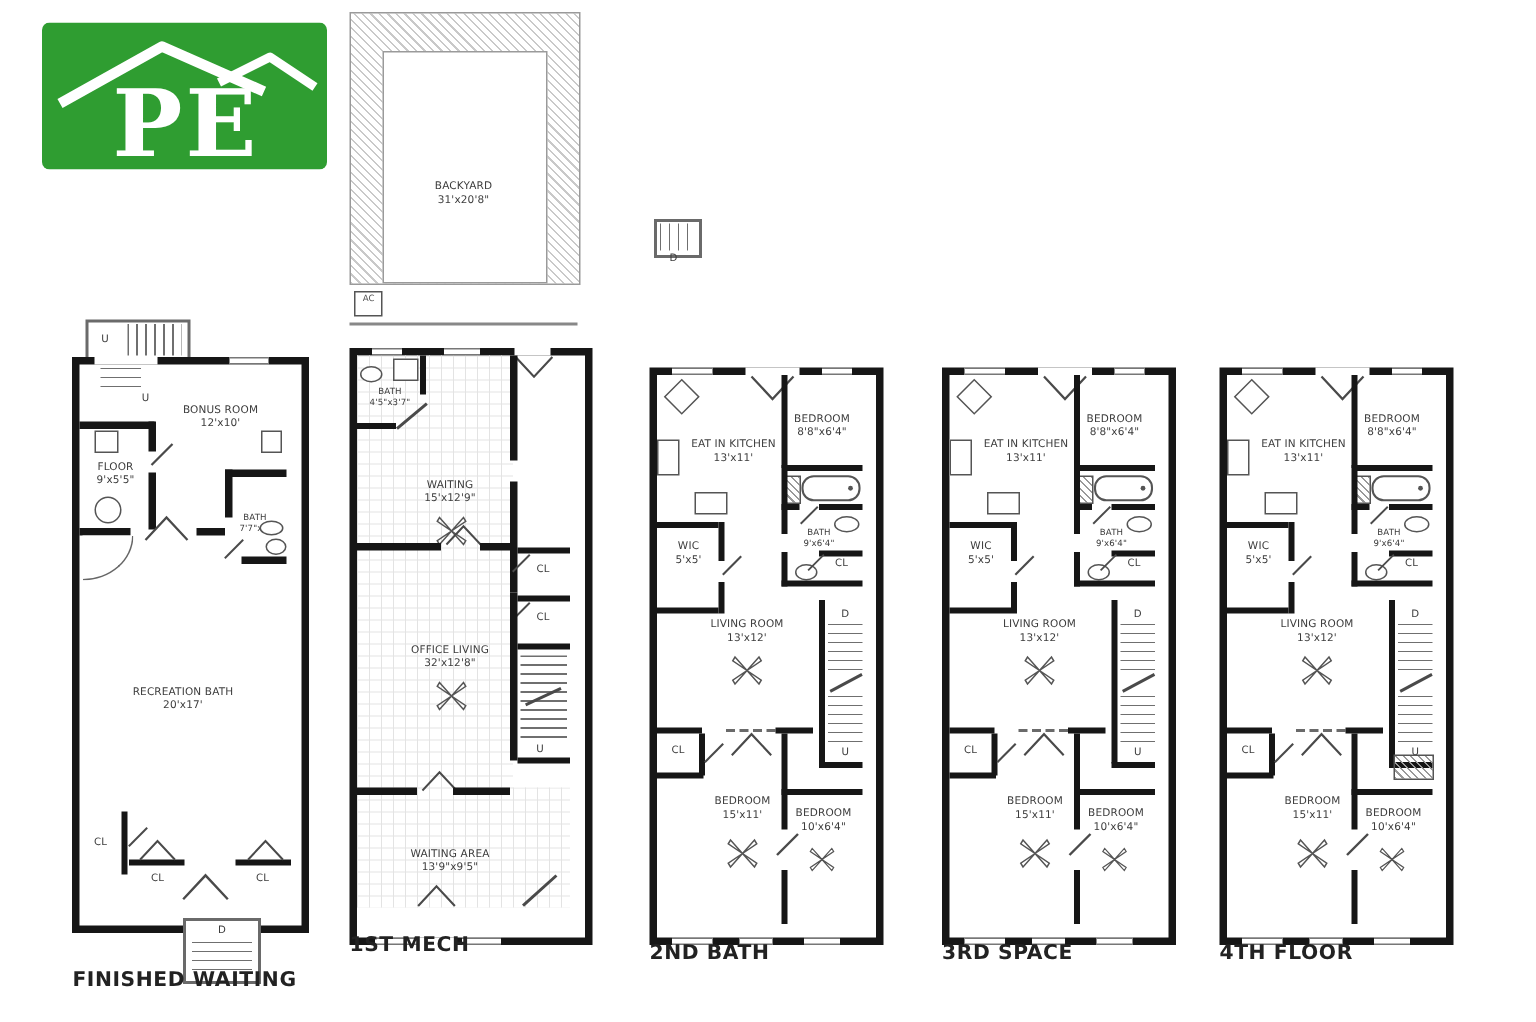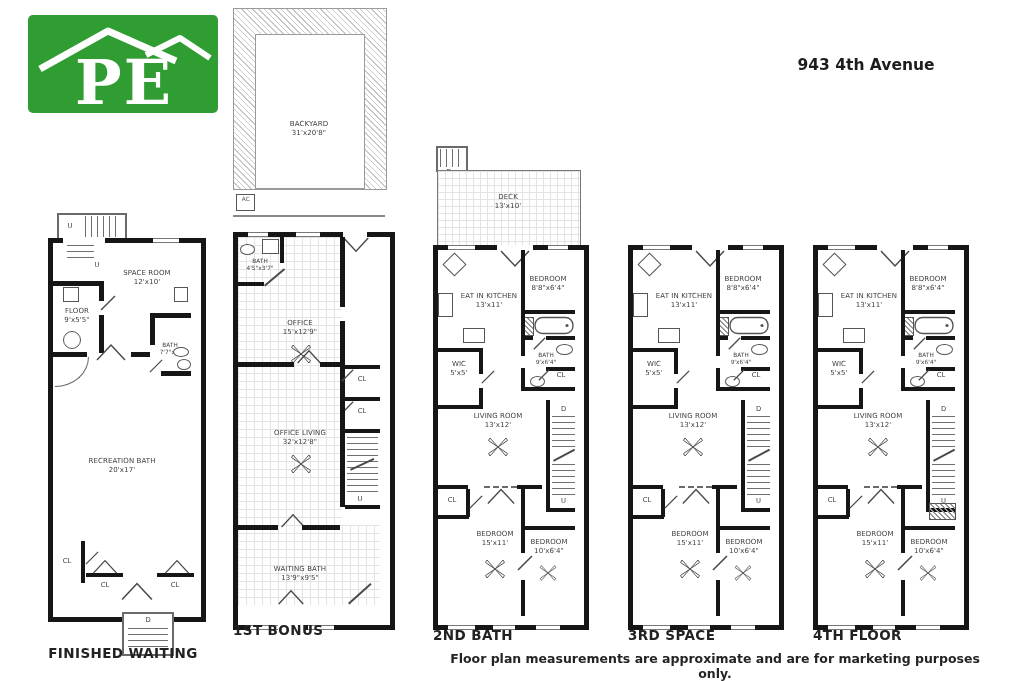--- a/index.html
+++ b/index.html
@@ -49,21 +49,20 @@
 <div class="canvas">
 
   <svg class="abs" style="left:28px;top:15px" width="190" height="98" viewBox="0 0 190 98">
     <rect x="0" y="0" width="190" height="98" rx="5" fill="#2f9d31"></rect>
     <path d="M12 54 L80 16 L148 46" fill="none" stroke="#ffffff" stroke-width="7" stroke-linejoin="round"></path>
     <path d="M118 40 L152 23 L182 43" fill="none" stroke="#ffffff" stroke-width="6" stroke-linejoin="round"></path>
     <text x="96" y="89" text-anchor="middle" font-family="DejaVu Serif, serif" font-size="62" font-weight="bold" fill="#ffffff" letter-spacing="2">PE</text>
   </svg>
 
   <div class="addr" style="left:766px;top:50px;width:200px">
-    <div>943 4th Avenue</div>
   </div>
 
   <div class="abs" style="left:48px;top:213px;width:152px;height:468px">
     <div class="bump" style="left:9px;top:0;width:66px;height:27px">
       <div class="tr-x" style="left:26px;top:1px;width:36px;height:21px"></div>
       <div class="mk" style="left:4px;top:7px;width:14px">U</div>
     </div>
     <div class="box" style="left:0;top:25px;width:148px;height:374px">
       <div class="gap" style="left:10px;width:42px"></div>
       <div class="win" style="left:100px;width:26px"></div>
@@ -71,21 +70,21 @@
       <div class="mk" style="left:38px;top:18px;width:12px">U</div>
       <div class="w" style="left:0;top:38px;width:50px;height:5px"></div>
       <div class="w" style="left:46px;top:38px;width:5px;height:20px"></div>
       <div class="w" style="left:46px;top:72px;width:5px;height:38px"></div>
       <svg class="door" style="left:47px;top:52px" width="16" height="16" viewBox="0 0 16 16">
         <path d="M1 15 L15 1" stroke="#4a4a4a" stroke-width="1.5" fill="none"></path>
         </svg>
       <div class="rect" style="left:10px;top:44px;width:14px;height:13px"></div>
       <div class="rect" style="left:121px;top:44px;width:12px;height:13px"></div>
       <div class="rlbl" style="left:53px;top:26px;width:82px">
-        <span class="nm">SPACE ROOM</span>
+        <span class="nm">BONUS ROOM</span>
         <span class="dm">12'x10'</span>
       </div>
       <div class="rlbl" style="left:2px;top:64px;width:44px">
         <span class="nm">FLOOR</span>
         <span class="dm">9'x5'5"</span>
       </div>
       <div class="oval" style="left:10px;top:88px;width:16px;height:16px"></div>
       <div class="w" style="left:97px;top:70px;width:41px;height:5px"></div>
       <div class="w" style="left:97px;top:70px;width:5px;height:32px"></div>
       <div class="rlbl tinyl" style="left:97px;top:97px;width:40px">
@@ -158,21 +157,21 @@
       <div class="rect" style="left:24px;top:2px;width:15px;height:13px"></div>
       <div class="w" style="left:0;top:45px;width:26px;height:4px"></div>
       <div class="diag" style="left:26px;top:48px;width:26px;transform:rotate(-40deg)"></div>
       <div class="w" style="left:42px;top:0;width:4px;height:26px"></div>
       <div class="rlbl tinyl" style="left:2px;top:19px;width:40px">
         <span class="nm">BATH</span>
         <span class="dm">4'5"x3'7"</span>
       </div>
       <div class="oval" style="left:2px;top:7px;width:13px;height:9px"></div>
       <div class="rlbl" style="left:22px;top:82px;width:80px">
-        <span class="nm">OFFICE</span>
+        <span class="nm">WAITING</span>
         <span class="dm">15'x12'9"</span>
       </div>
       <svg class="fan" style="left:52px;top:106px" width="22" height="22" viewBox="0 0 22 22">
         <path d="M11 11 L3 2 L1.5 4.5 Z M11 11 L19 2 L20.5 4.5 Z M11 11 L3 20 L1.5 17.5 Z M11 11 L19 20 L20.5 17.5 Z" fill="none" stroke="#555" stroke-width="1"></path>
         </svg>
       <div class="w" style="left:102px;top:0;width:5px;height:70px"></div>
       <div class="w" style="left:102px;top:84px;width:5px;height:74px"></div>
       <div class="w" style="left:107px;top:128px;width:35px;height:4px"></div>
       <div class="mk" style="left:113px;top:138px;width:22px">CL</div>
       <svg class="door" style="left:103px;top:132px" width="13" height="13" viewBox="0 0 16 16">
@@ -200,45 +199,39 @@
       </div>
       <svg class="fan" style="left:52px;top:216px" width="22" height="22" viewBox="0 0 22 22">
         <path d="M11 11 L3 2 L1.5 4.5 Z M11 11 L19 2 L20.5 4.5 Z M11 11 L3 20 L1.5 17.5 Z M11 11 L19 20 L20.5 17.5 Z" fill="none" stroke="#555" stroke-width="1"></path>
         </svg>
       <div class="w" style="left:0;top:288px;width:40px;height:5px"></div>
       <svg class="door" style="left:42px;top:276px" width="26" height="15" viewBox="0 0 32 18">
         <path d="M2 17 L16 2 L30 17" fill="none" stroke="#4a4a4a" stroke-width="1.6"></path>
         </svg>
       <div class="w" style="left:64px;top:288px;width:38px;height:5px"></div>
       <div class="rlbl" style="left:22px;top:328px;width:80px">
-        <span class="nm">WAITING BATH</span>
+        <span class="nm">WAITING AREA</span>
         <span class="dm">13'9"x9'5"</span>
       </div>
       <div class="win b" style="left:12px;width:28px"></div>
       <div class="win b" style="left:70px;width:26px"></div>
       <div class="gap b" style="left:40px;width:26px"></div>
       <svg class="door" style="left:39px;top:352px" width="28" height="16" viewBox="0 0 32 18">
         <path d="M2 17 L16 2 L30 17" fill="none" stroke="#4a4a4a" stroke-width="1.6"></path>
         </svg>
       <div class="diag" style="left:110px;top:366px;width:30px;transform:rotate(-42deg)"></div>
     </div>
-    <div class="floor-title" style="left:2px;top:614px">1ST BONUS</div>
+    <div class="floor-title" style="left:2px;top:614px">1ST MECH</div>
   </div>
 
   <div class="abs" style="left:436px;top:146px;width:145px;height:100px">
     <div class="bump" style="left:0;top:0;width:28px;height:22px">
       <div class="tr-x" style="left:2px;top:1px;width:23px;height:18px"></div>
     </div>
     <div class="mk" style="left:6px;top:22px;width:14px">D</div>
-    <div class="gridbg grid7" style="left:1px;top:24px;width:142px;height:76px;border:1.5px solid #777;background-color:#fff">
-      <div class="rlbl" style="left:20px;top:22px;width:100px">
-        <span class="nm">DECK</span>
-        <span class="dm">13'x10'</span>
-      </div>
-    </div>
   </div>
 
   <div class="abs" style="left:433px;top:245px;width:152px;height:410px">
     <div class="abs unit-slot" style="left:0;top:0;width:152px;height:382px">
     <div class="box" style="left:0;top:0;width:146px;height:375px">
       <div class="win" style="left:10px;width:27px"></div>
       <div class="win" style="left:110px;width:20px"></div>
       <div class="gap" style="left:59px;width:36px"></div>
       <svg class="door" style="left:61px;top:0;transform:rotate(180deg)" width="32" height="18" viewBox="0 0 32 18">
         <path d="M2 17 L16 2 L30 17" fill="none" stroke="#4a4a4a" stroke-width="1.5"></path>
@@ -560,15 +553,14 @@
       <div class="win b" style="left:10px;width:27px"></div>
       <div class="win b" style="left:55px;width:22px"></div>
       <div class="win b" style="left:98px;width:24px"></div>
     </div>
   </div>
     <div class="floor-title" style="left:0;top:382px">4TH FLOOR</div>
   </div>
 
   <div class="xhatch" style="left:929px;top:503px;width:25px;height:15px"></div>
 
-  <div class="disclaimer" style="left:440px;top:651px;width:550px">Floor plan measurements are approximate and are for marketing purposes only.</div>
 
 </div>
 
 </body></html>

